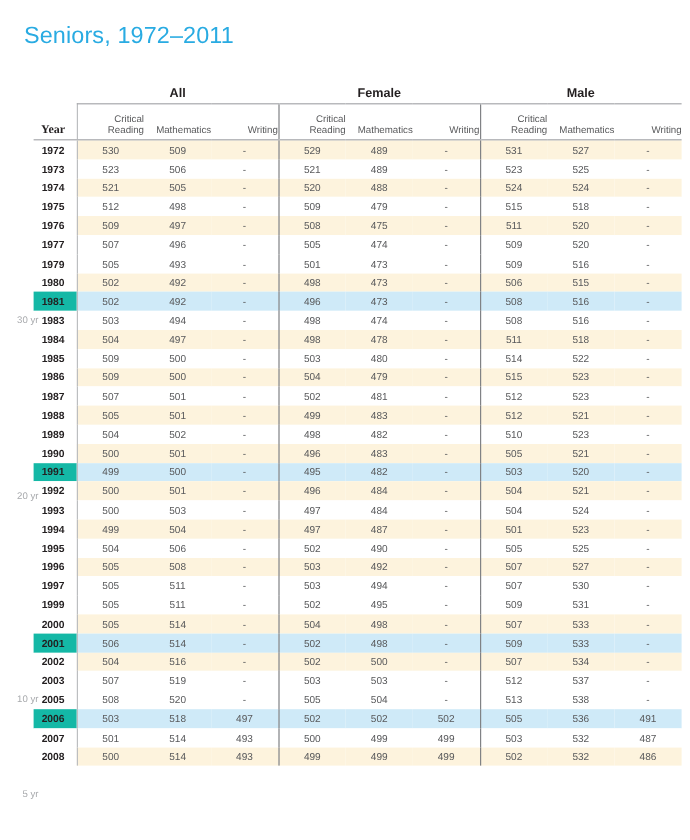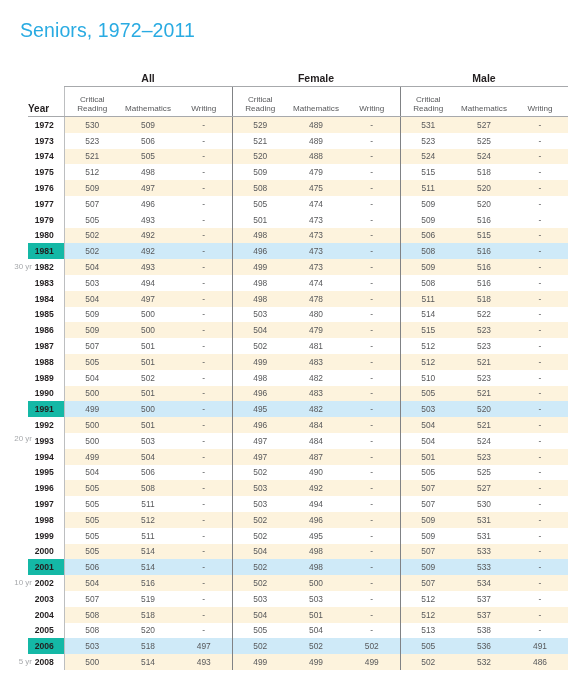--- a/index.html
+++ b/index.html
@@ -64,35 +64,36 @@
     padding-bottom: 2px;
     height: 14px;
     vertical-align: bottom;
   }
   tr.group-row th.spacer { border: none; }
 
   
   tr.sub-row th {
     font-size: 8.1px;
     color: #58595b;
-    text-align: center;
+    text-align: right;
     vertical-align: bottom;
     height: 26px;
     padding-bottom: 3px;
     line-height: 9.2px;
     border-top: 1px solid #a7a9ac;
     border-bottom: 1px solid #a7a9ac;
   }
   tr.sub-row th.year-head {
     font-size: 10px;
     font-weight: bold;
     color: #231f20;
-    text-align: left;
+    text-align: center;
     border-top: none;
     padding-right: 3px;
+    font-family: Liberation Serif, serif;
   }
 
   
   tbody tr { height: 14px; }
   tbody td {
     height: 15.8px;
     text-align: center;
     color: #58595b;
     font-size: 8.4px;
     vertical-align: middle;
@@ -133,21 +134,21 @@
 
 <div id="page">
 
   <div id="title">
     <span class="l2">Seniors, 1972–2011</span>
   </div>
 
   <div id="table-area">
     <div id="side-labels" style="position: absolute; left: 0px; top: 0px; width: 30px; height: 1px;">
         <div class="side-label" style="top: 192.07px; position: absolute;">30 yr</div>
-        <div class="side-label" style="top: 364px; position: absolute;">20 yr</div>
+        <div class="side-label" style="top: 339px; position: absolute;">20 yr</div>
         <div class="side-label" style="top: 508.008px; position: absolute;">10 yr</div>
         <div class="side-label" style="top: 586.992px; position: absolute;">5 yr</div>
       </div>
     <table class="sat">
       <colgroup>
         <col class="c-year">
         <col class="c-data">
           <col class="c-data">
           <col class="c-data">
         <col class="c-data">
@@ -291,32 +292,20 @@
             <td class="first-data">502</td>
             <td>492</td>
             <td>-</td>
             <td class="sep-left">496</td>
             <td>473</td>
             <td>-</td>
             <td class="sep-left">508</td>
             <td>516</td>
             <td>-</td>
           </tr>
-          <tr class="tan">
-            <td class="year">1982</td>
-            <td class="first-data">504</td>
-            <td>493</td>
-            <td>-</td>
-            <td class="sep-left">499</td>
-            <td>473</td>
-            <td>-</td>
-            <td class="sep-left">509</td>
-            <td>516</td>
-            <td>-</td>
-          </tr>
           <tr class="white">
             <td class="year">1983</td>
             <td class="first-data">503</td>
             <td>494</td>
             <td>-</td>
             <td class="sep-left">498</td>
             <td>474</td>
             <td>-</td>
             <td class="sep-left">508</td>
             <td>516</td>
@@ -483,32 +472,20 @@
             <td class="first-data">505</td>
             <td>511</td>
             <td>-</td>
             <td class="sep-left">503</td>
             <td>494</td>
             <td>-</td>
             <td class="sep-left">507</td>
             <td>530</td>
             <td>-</td>
           </tr>
-          <tr class="tan">
-            <td class="year">1998</td>
-            <td class="first-data">505</td>
-            <td>512</td>
-            <td>-</td>
-            <td class="sep-left">502</td>
-            <td>496</td>
-            <td>-</td>
-            <td class="sep-left">509</td>
-            <td>531</td>
-            <td>-</td>
-          </tr>
           <tr class="white">
             <td class="year">1999</td>
             <td class="first-data">505</td>
             <td>511</td>
             <td>-</td>
             <td class="sep-left">502</td>
             <td>495</td>
             <td>-</td>
             <td class="sep-left">509</td>
             <td>531</td>
@@ -550,32 +527,20 @@
             <td>534</td>
             <td>-</td>
           </tr>
           <tr class="white">
             <td class="year">2003</td>
             <td class="first-data">507</td>
             <td>519</td>
             <td>-</td>
             <td class="sep-left">503</td>
             <td>503</td>
-            <td>-</td>
-            <td class="sep-left">512</td>
-            <td>537</td>
-            <td>-</td>
-          </tr>
-          <tr class="tan">
-            <td class="year">2004</td>
-            <td class="first-data">508</td>
-            <td>518</td>
-            <td>-</td>
-            <td class="sep-left">504</td>
-            <td>501</td>
             <td>-</td>
             <td class="sep-left">512</td>
             <td>537</td>
             <td>-</td>
           </tr>
           <tr class="white">
             <td class="year">2005</td>
             <td class="first-data">508</td>
             <td>520</td>
             <td>-</td>
@@ -590,20 +555,32 @@
             <td class="year">2006</td>
             <td class="first-data">503</td>
             <td>518</td>
             <td>497</td>
             <td class="sep-left">502</td>
             <td>502</td>
             <td>502</td>
             <td class="sep-left">505</td>
             <td>536</td>
             <td>491</td>
+          </tr>
+          <tr class="white">
+            <td class="year">2007</td>
+            <td class="first-data">501</td>
+            <td>514</td>
+            <td>493</td>
+            <td class="sep-left">500</td>
+            <td>499</td>
+            <td>499</td>
+            <td class="sep-left">503</td>
+            <td>532</td>
+            <td>487</td>
           </tr>
           <tr class="tan">
             <td class="year">2008</td>
             <td class="first-data">500</td>
             <td>514</td>
             <td>493</td>
             <td class="sep-left">499</td>
             <td>499</td>
             <td>499</td>
             <td class="sep-left">502</td>

